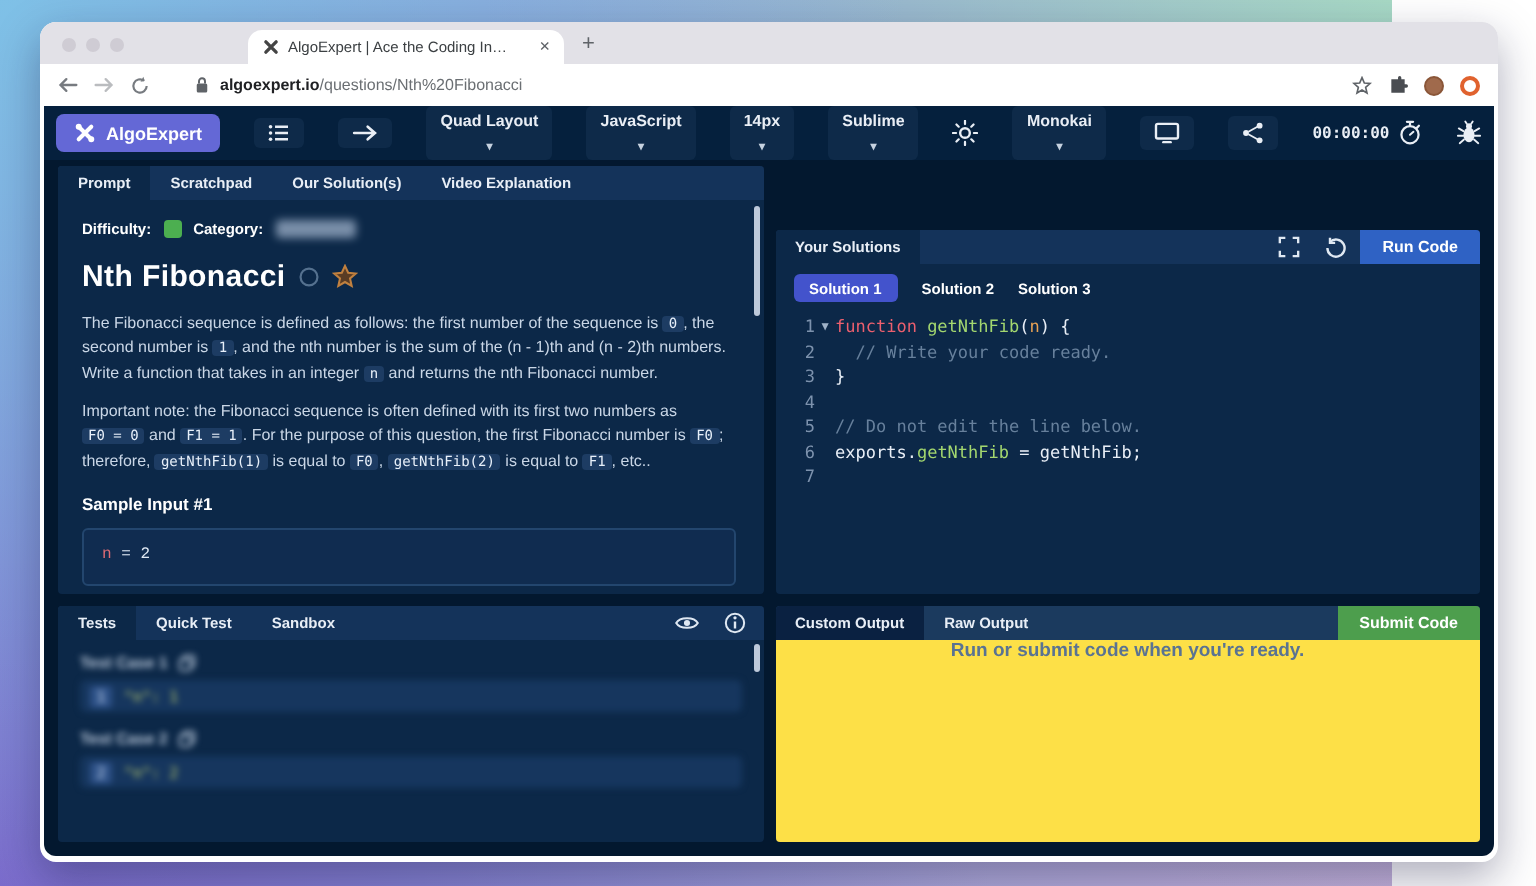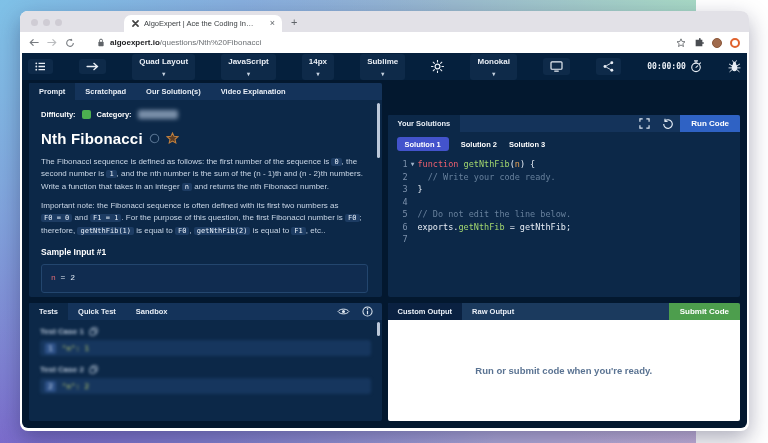--- a/index.html
+++ b/index.html
@@ -92,21 +92,21 @@
   .blurwrap { filter:blur(1.7px); }
   .tcase-label { display:flex; align-items:center; gap:5px; color:#b9c7d9; font-size:8px; font-weight:bold; }
   .trow { margin:4px 0 9px; background:#16365e; border-radius:3px; height:16px; display:flex; align-items:center;
     gap:6px; padding:0 5px; font-family:"DejaVu Sans Mono", monospace; font-size:7.5px; }
   .chip { background:#2d5188; color:#d3e2f4; min-width:11px; height:11px; border-radius:2px; text-align:center;
     line-height:11px; }
   .tval { color:#c8d66e; }
   .vscroll2 { position:absolute; right:2px; top:2px; width:3px; height:14px; background:#bdc9da; border-radius:2px; }
 
   
-  .out-body { flex:1; background:#ffffff; display:flex; align-items:center; justify-content:center; }
+  .out-body { flex:1; background:#fde047; display:flex; justify-content:center; }
   .out-msg { color:#5a7392; font-size:9.5px; font-weight:bold; }
   .subbtn { background:#4d9e4d; color:#fff; font-size:8px; font-weight:bold; display:flex; align-items:center;
     padding:0 11px; }
 
   svg { display:block; }
 </style>
 </head>
 <body>
 
 <div class="stage">
@@ -168,20 +168,30 @@
             </svg>
         </span>
         <span class="avatar"></span>
         <span class="proring"></span>
       </div>
     </div>
 
     <div class="app">
 
       <div class="appbar">
+        <div class="brand">
+          <span>
+            <svg width="11" height="11" viewBox="0 0 14 14">
+                <path d="M3 3 L11 11 M11 3 L3 11" stroke="#fff" stroke-width="2.6" stroke-linecap="round" fill="none"></path>
+                <circle cx="3" cy="3" r="1.4" fill="none" stroke="#fff" stroke-width="1"></circle>
+                <circle cx="11" cy="11" r="1.4" fill="none" stroke="#fff" stroke-width="1"></circle>
+              </svg>
+          </span>
+          <span>AlgoExpert</span>
+        </div>
         <div class="tbtn">
           <span>
             <svg width="11" height="9" viewBox="0 0 12 10">
                 <circle cx="1.3" cy="1.5" r="1" fill="#e9eef5"></circle>
                 <circle cx="1.3" cy="5" r="1" fill="#e9eef5"></circle>
                 <circle cx="1.3" cy="8.5" r="1" fill="#e9eef5"></circle>
                 <path d="M3.8 1.5 H11 M3.8 5 H11 M3.8 8.5 H11" stroke="#e9eef5" stroke-width="1.4"></path>
               </svg>
           </span>
         </div>

